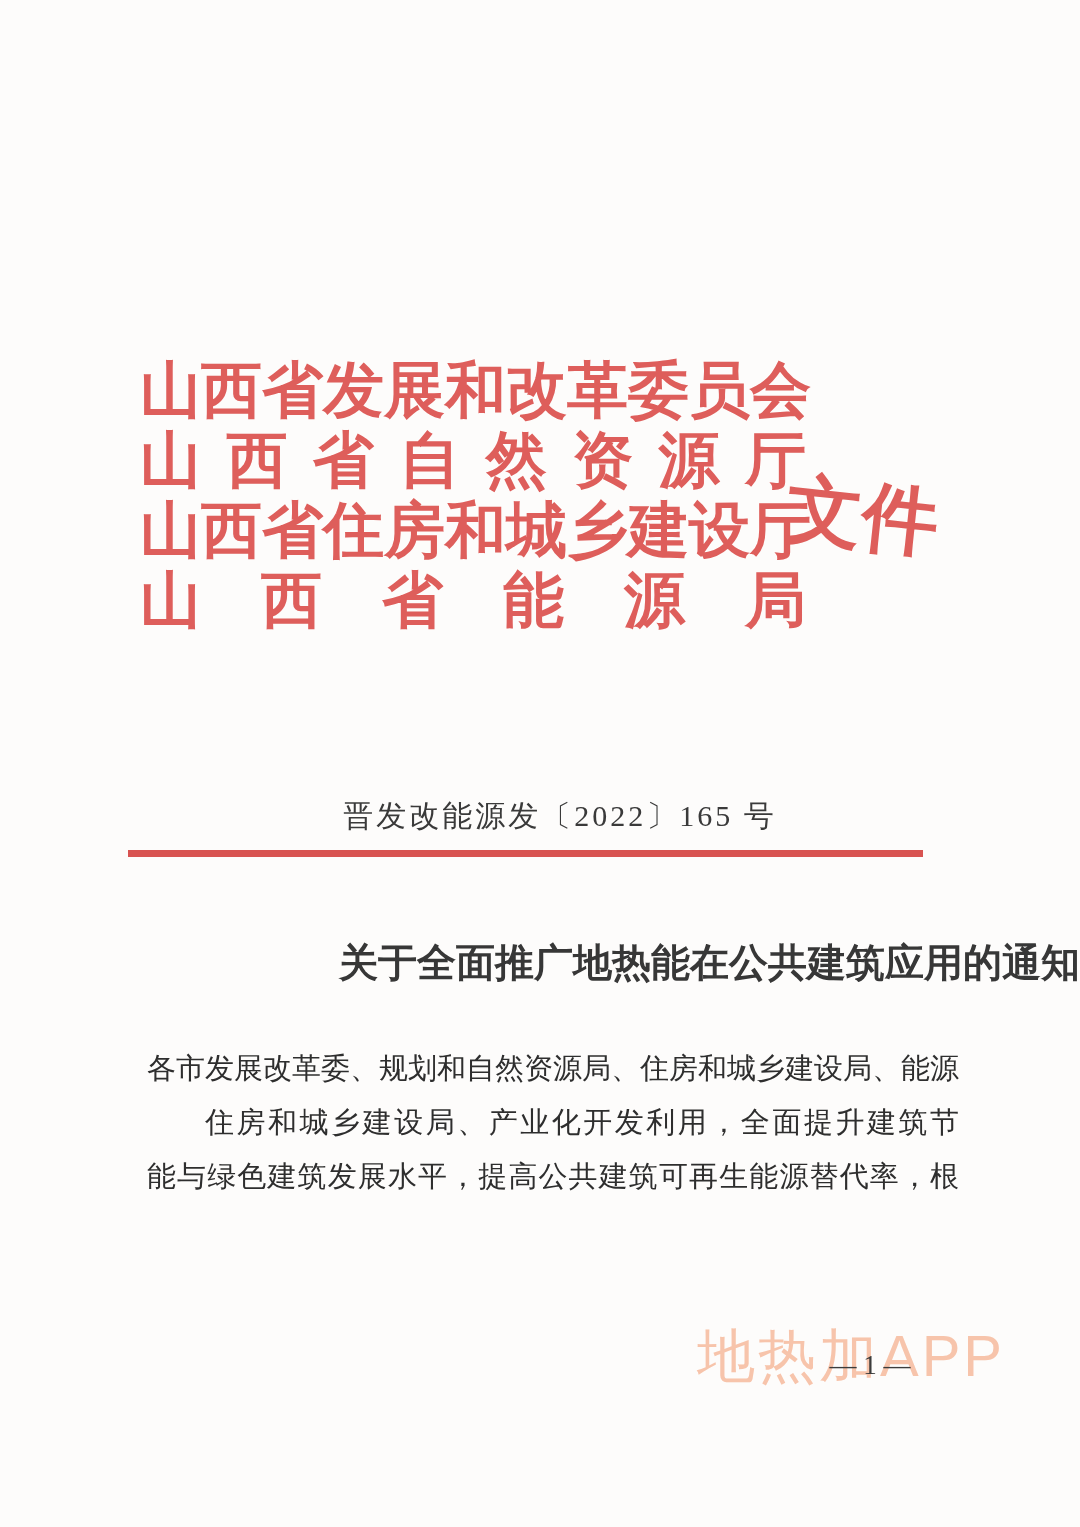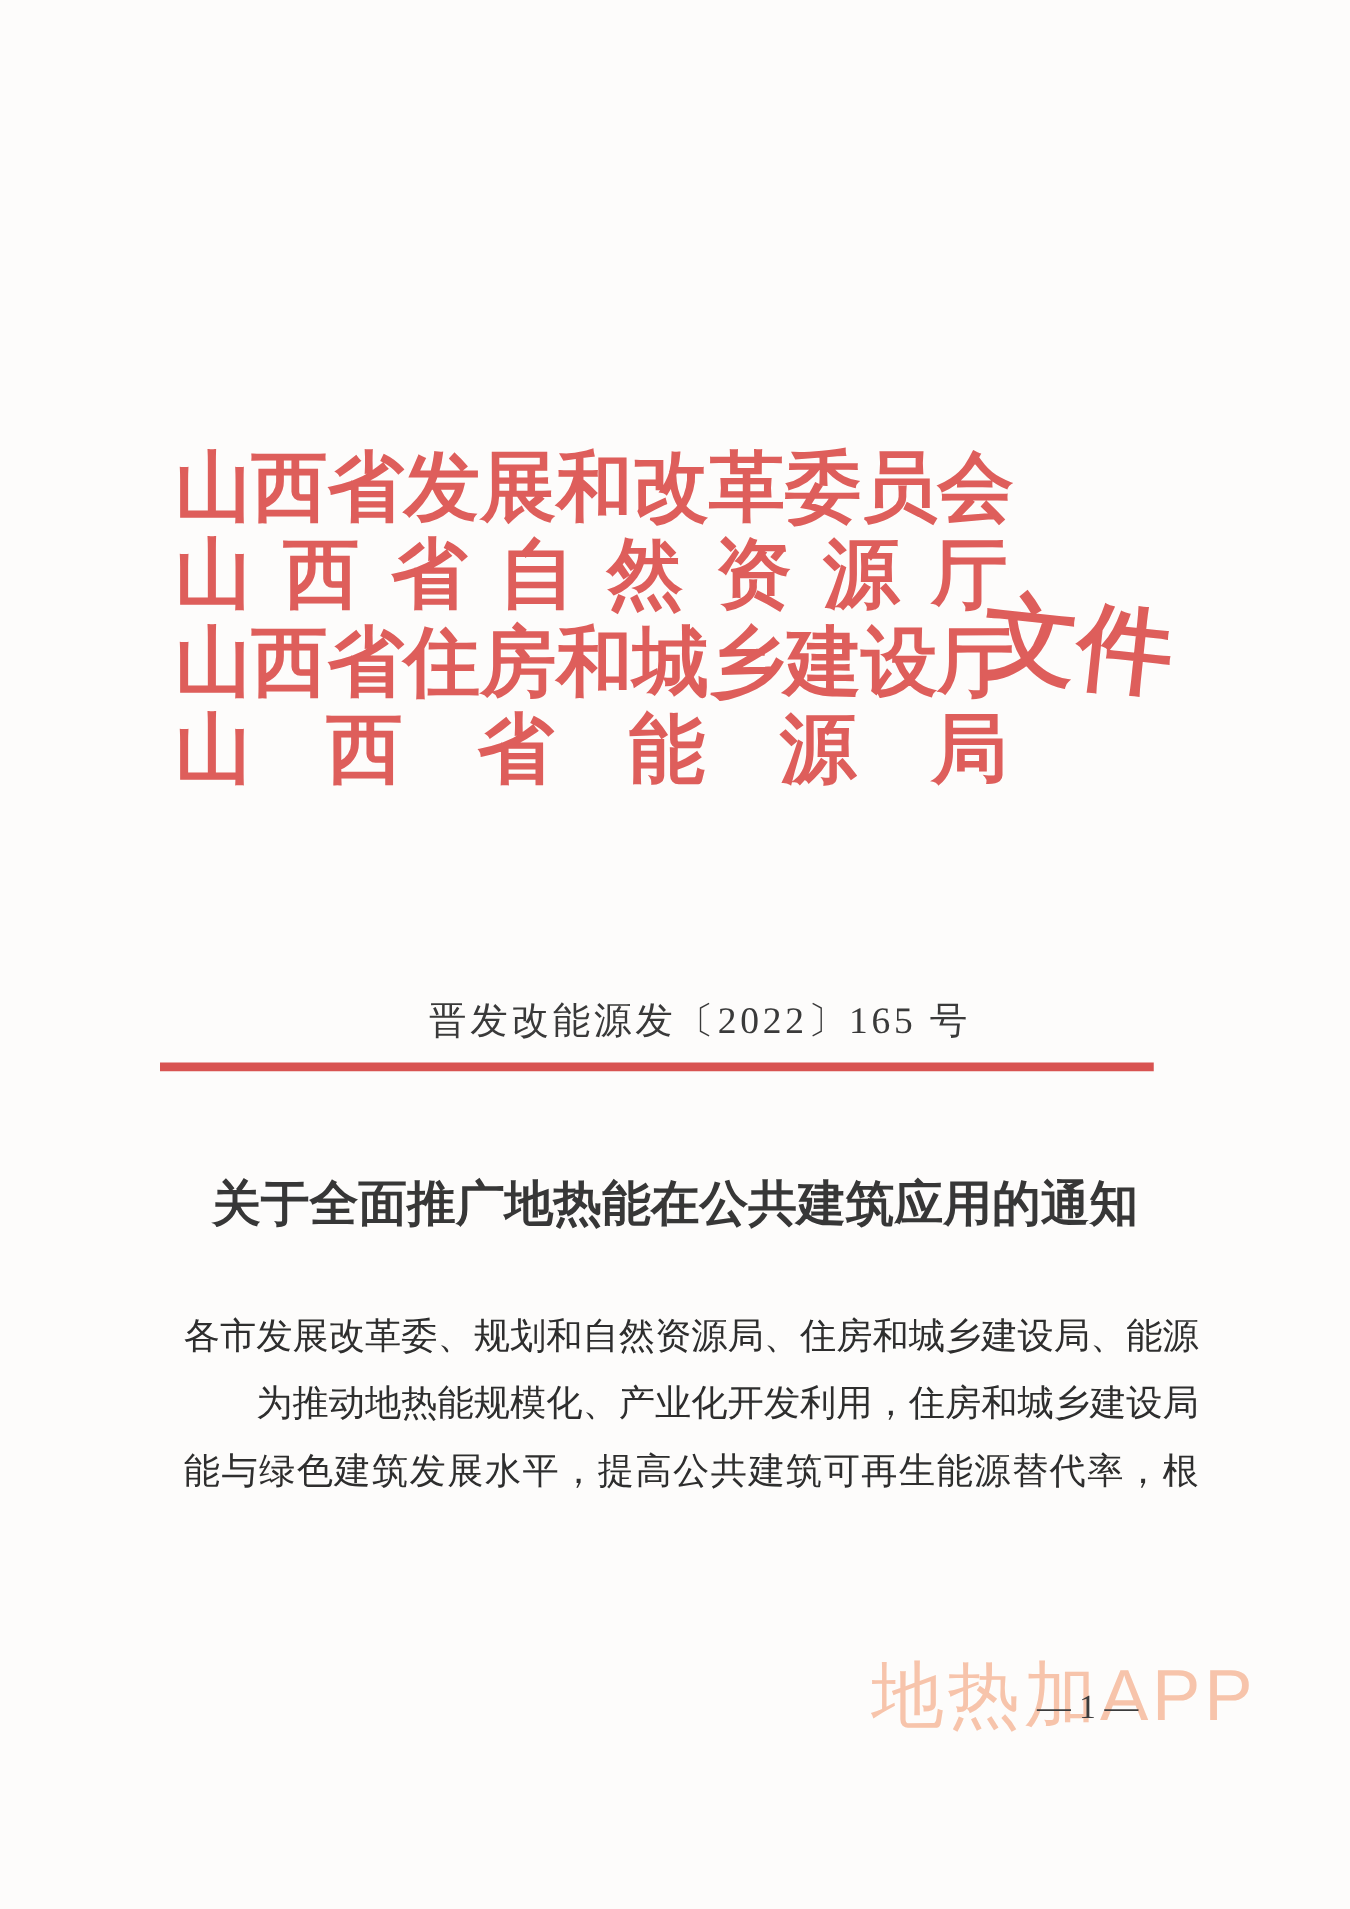--- a/index.html
+++ b/index.html
@@ -34,21 +34,21 @@
     color:#3a3a3a; white-space:nowrap;
   }
   .red-line {
     position:absolute; left:128px; top:850px;
     width:795px; height:7px; background:#d85351;
   }
 
   
   .title {
     position:absolute; left:0; top:936px; width:1080px;
-    text-align:center; font-size:39px; font-weight:700;
+    text-align:right; font-size:39px; font-weight:700;
     color:#373737; letter-spacing:0px; white-space:nowrap;
   }
 
   
   .body-block { position:absolute; left:147px; top:1044px; width:812px; }
   .body-line {
     height:54px; line-height:54px;
     font-size:29px; color:#2e2e2e;
     text-align:justify; text-align-last:justify;
     white-space:nowrap; overflow:visible;font-family:Liberation Mono, monospace;
@@ -125,21 +125,21 @@
   <div class="doc-type">文件</div>
 
   <div class="doc-number">晋发改能源发〔2022〕165 号</div>
 
   <div class="red-line"></div>
 
   <div class="title">关于全面推广地热能在公共建筑应用的通知</div>
 
   <div class="body-block">
     <div class="body-line">各市发展改革委、规划和自然资源局、住房和城乡建设局、能源</div>
-    <div class="body-line indent">为推动地热能规模化、产业化开发利用，住房和城乡建设局</div>
+    <div class="body-line indent">住房和城乡建设局、产业化开发利用，全面提升建筑节</div>
     <div class="body-line">能与绿色建筑发展水平，提高公共建筑可再生能源替代率，根</div>
   </div>
 
   <div class="watermark">地热加APP</div>
 
   <div class="page-number">— 1 —</div>
 
 </div>
 
 </body></html>

